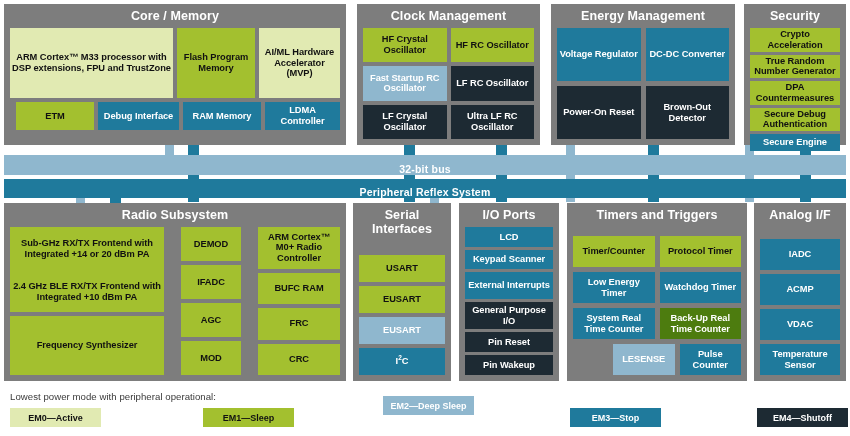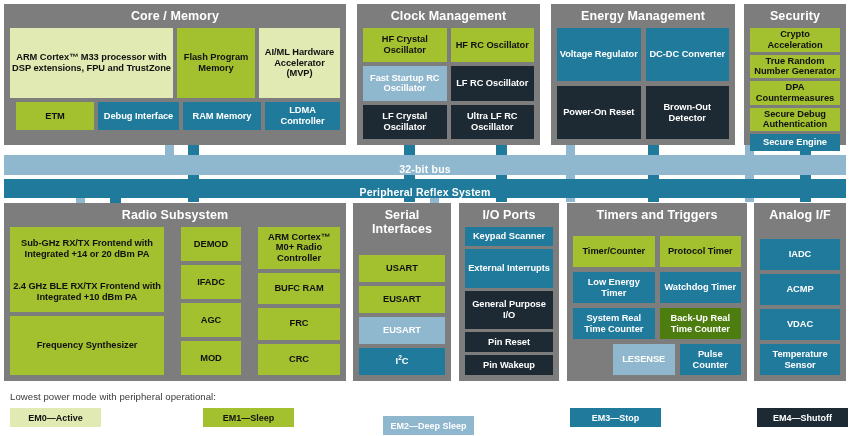--- a/index.html
+++ b/index.html
@@ -210,20 +210,21 @@
       <div class="blk em2" style="flex:1;">EUSART</div>
       <div class="blk em3" style="flex:1;">
         <span>I<sup>2</sup>C</span>
       </div>
     </div>
   </div>
 
   <div class="panel" style="left:459px;top:203px;width:100px;height:178px;">
     <div class="panel-title">I/O Ports</div>
     <div class="panel-body col gap3">
+      <div class="blk em3" style="flex:0 0 20px;">LCD</div>
       <div class="blk em3" style="flex:0 0 19px;">Keypad Scanner</div>
       <div class="blk em3" style="flex:1;">External Interrupts</div>
       <div class="blk em4" style="flex:1;">General Purpose I/O</div>
       <div class="blk em4" style="flex:0 0 20px;">Pin Reset</div>
       <div class="blk em4" style="flex:0 0 20px;">Pin Wakeup</div>
     </div>
   </div>
 
   <div class="panel" style="left:567px;top:203px;width:180px;height:178px;">
     <div class="panel-title">Timers and Triggers</div>
@@ -254,17 +255,17 @@
       <div class="blk em3" style="flex:1;">ACMP</div>
       <div class="blk em3" style="flex:1;">VDAC</div>
       <div class="blk em3" style="flex:1;">Temperature Sensor</div>
     </div>
   </div>
 
   <div class="legend-caption" style="left:10px;top:391px;">Lowest power mode with peripheral operational:</div>
 
   <div class="legend-item em0" style="left:10px;top:408px;width:91px;">EM0—Active</div>
   <div class="legend-item em1" style="left:203px;top:408px;width:91px;">EM1—Sleep</div>
-  <div class="legend-item em2" style="left:383px;top:416px;width:91px;">EM2—Deep Sleep</div>
+  <div class="legend-item em2" style="left:383px;top:396px;width:91px;">EM2—Deep Sleep</div>
   <div class="legend-item em3" style="left:570px;top:408px;width:91px;">EM3—Stop</div>
   <div class="legend-item em4" style="left:757px;top:408px;width:91px;">EM4—Shutoff</div>
 
 </div>
 
 </body></html>

